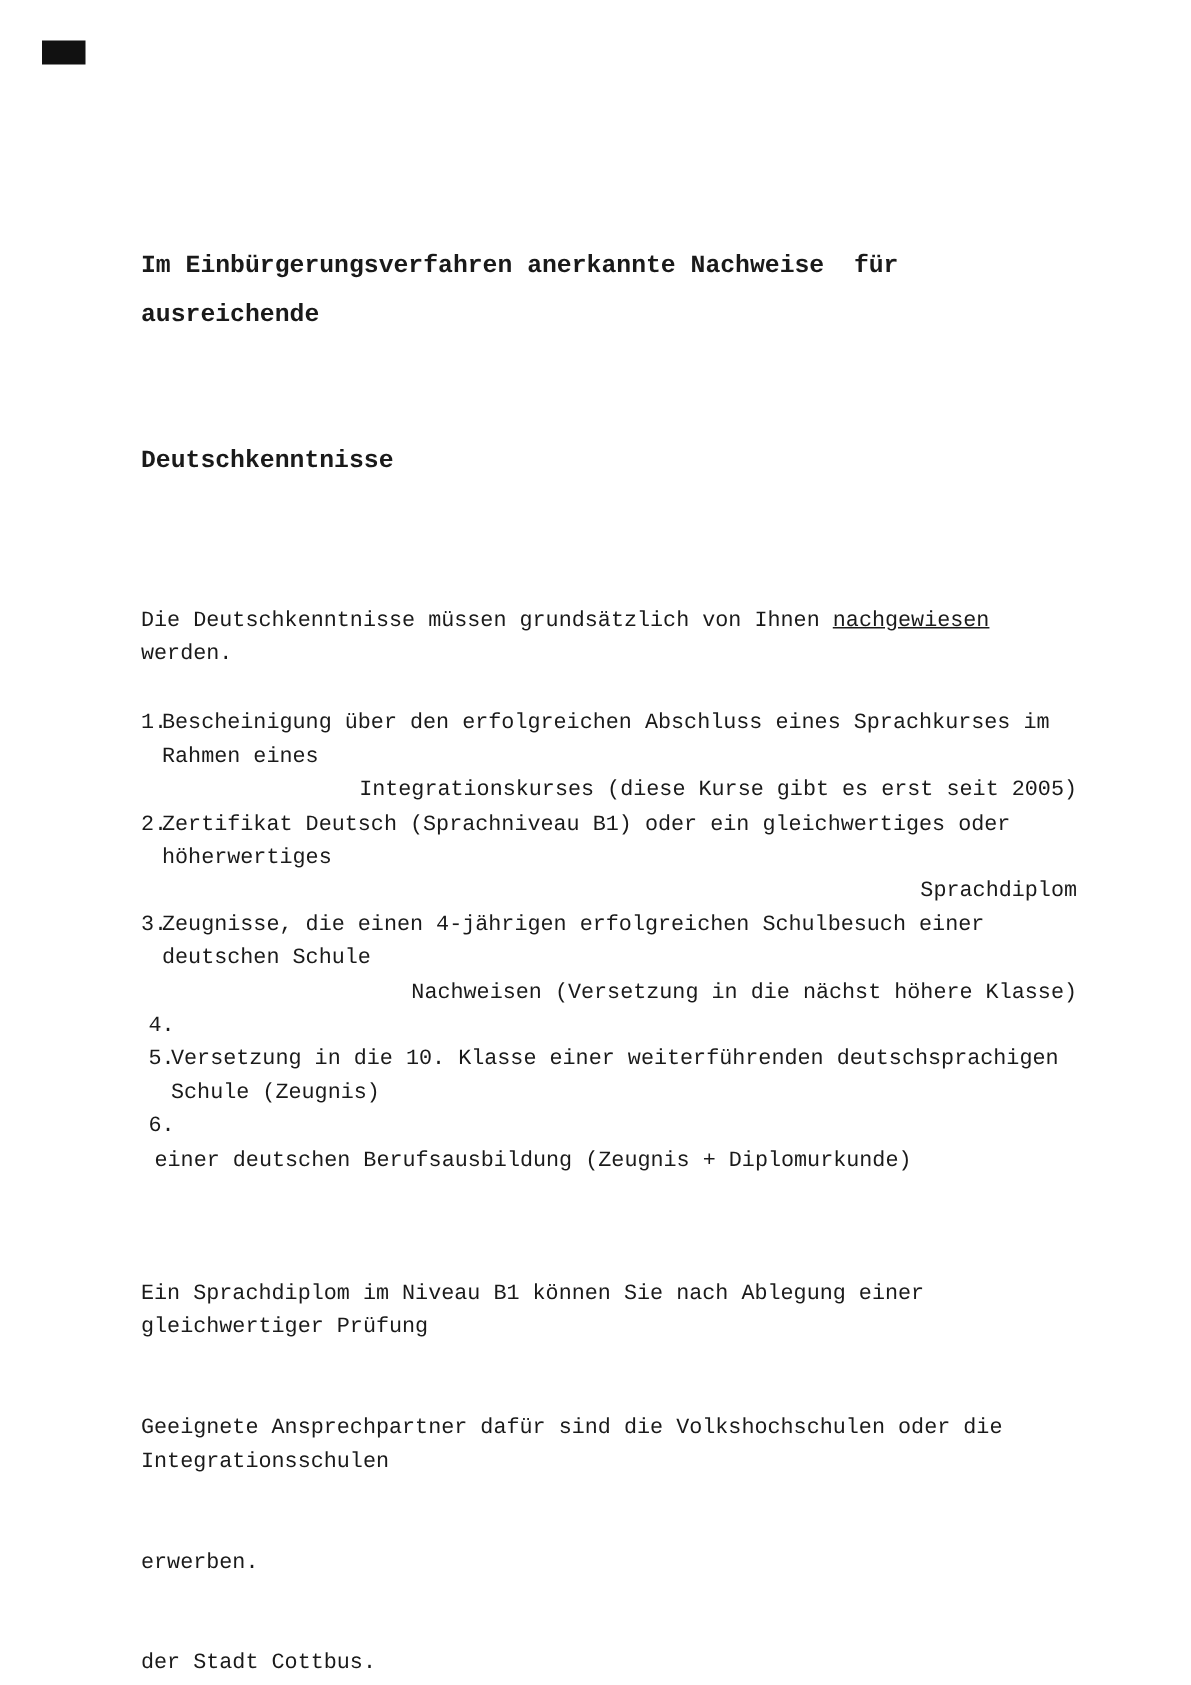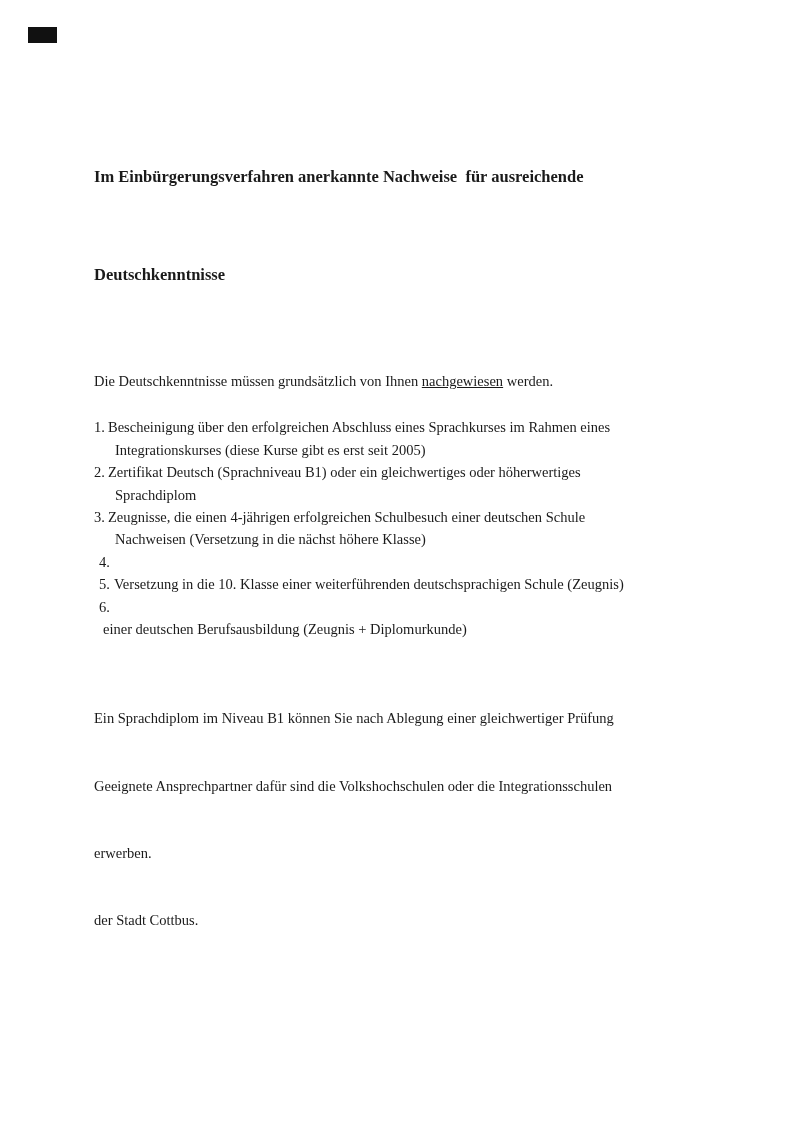--- a/index.html
+++ b/index.html
@@ -3,21 +3,21 @@
 <meta charset="utf-8">
 <style>
   html, body { margin: 0; padding: 0; background: #ffffff; }
   .page {
     position: relative;
     width: 778px;
     height: 1123px;
     background: #ffffff;
     box-sizing: border-box;
     padding: 96px 60px 0 94px;
-    font-family: Liberation Serif, serif;
+    font-family: Liberation Mono, monospace;
     color: #1a1a1a;
     font-size: 14.5px;
     overflow: hidden;
   }
   .corner-mark {
     position: absolute;
     left: 28px; top: 27px;
     width: 29px; height: 16px;
     background: #111111;
   }
@@ -30,21 +30,21 @@
     max-width: 620px;
   }
   .para { line-height: 22.4px; white-space: pre-wrap; }
   .intro { margin-bottom: 24px; }
   .underlined { text-decoration: underline; }
   .requirement { margin-bottom: 24px; }
   .doc-list { margin-bottom: 22px; }
   .li { line-height: 22.4px; }
   .li-l1 { display: flex; }
   .num { flex: 0 0 auto; width: 14px; }
-  .li-cont { padding-left: 21px; }
+  .li-cont { padding-left: 21px; text-align: right; }
   .li-shift { margin-left: 5px; }
   .li-shift .num { width: 15px; }
   .li-cont-sm { padding-left: 4px; }
   .note { margin-bottom: 22px; }
 </style>
 </head>
 <body>
 
 <div class="page">
 

